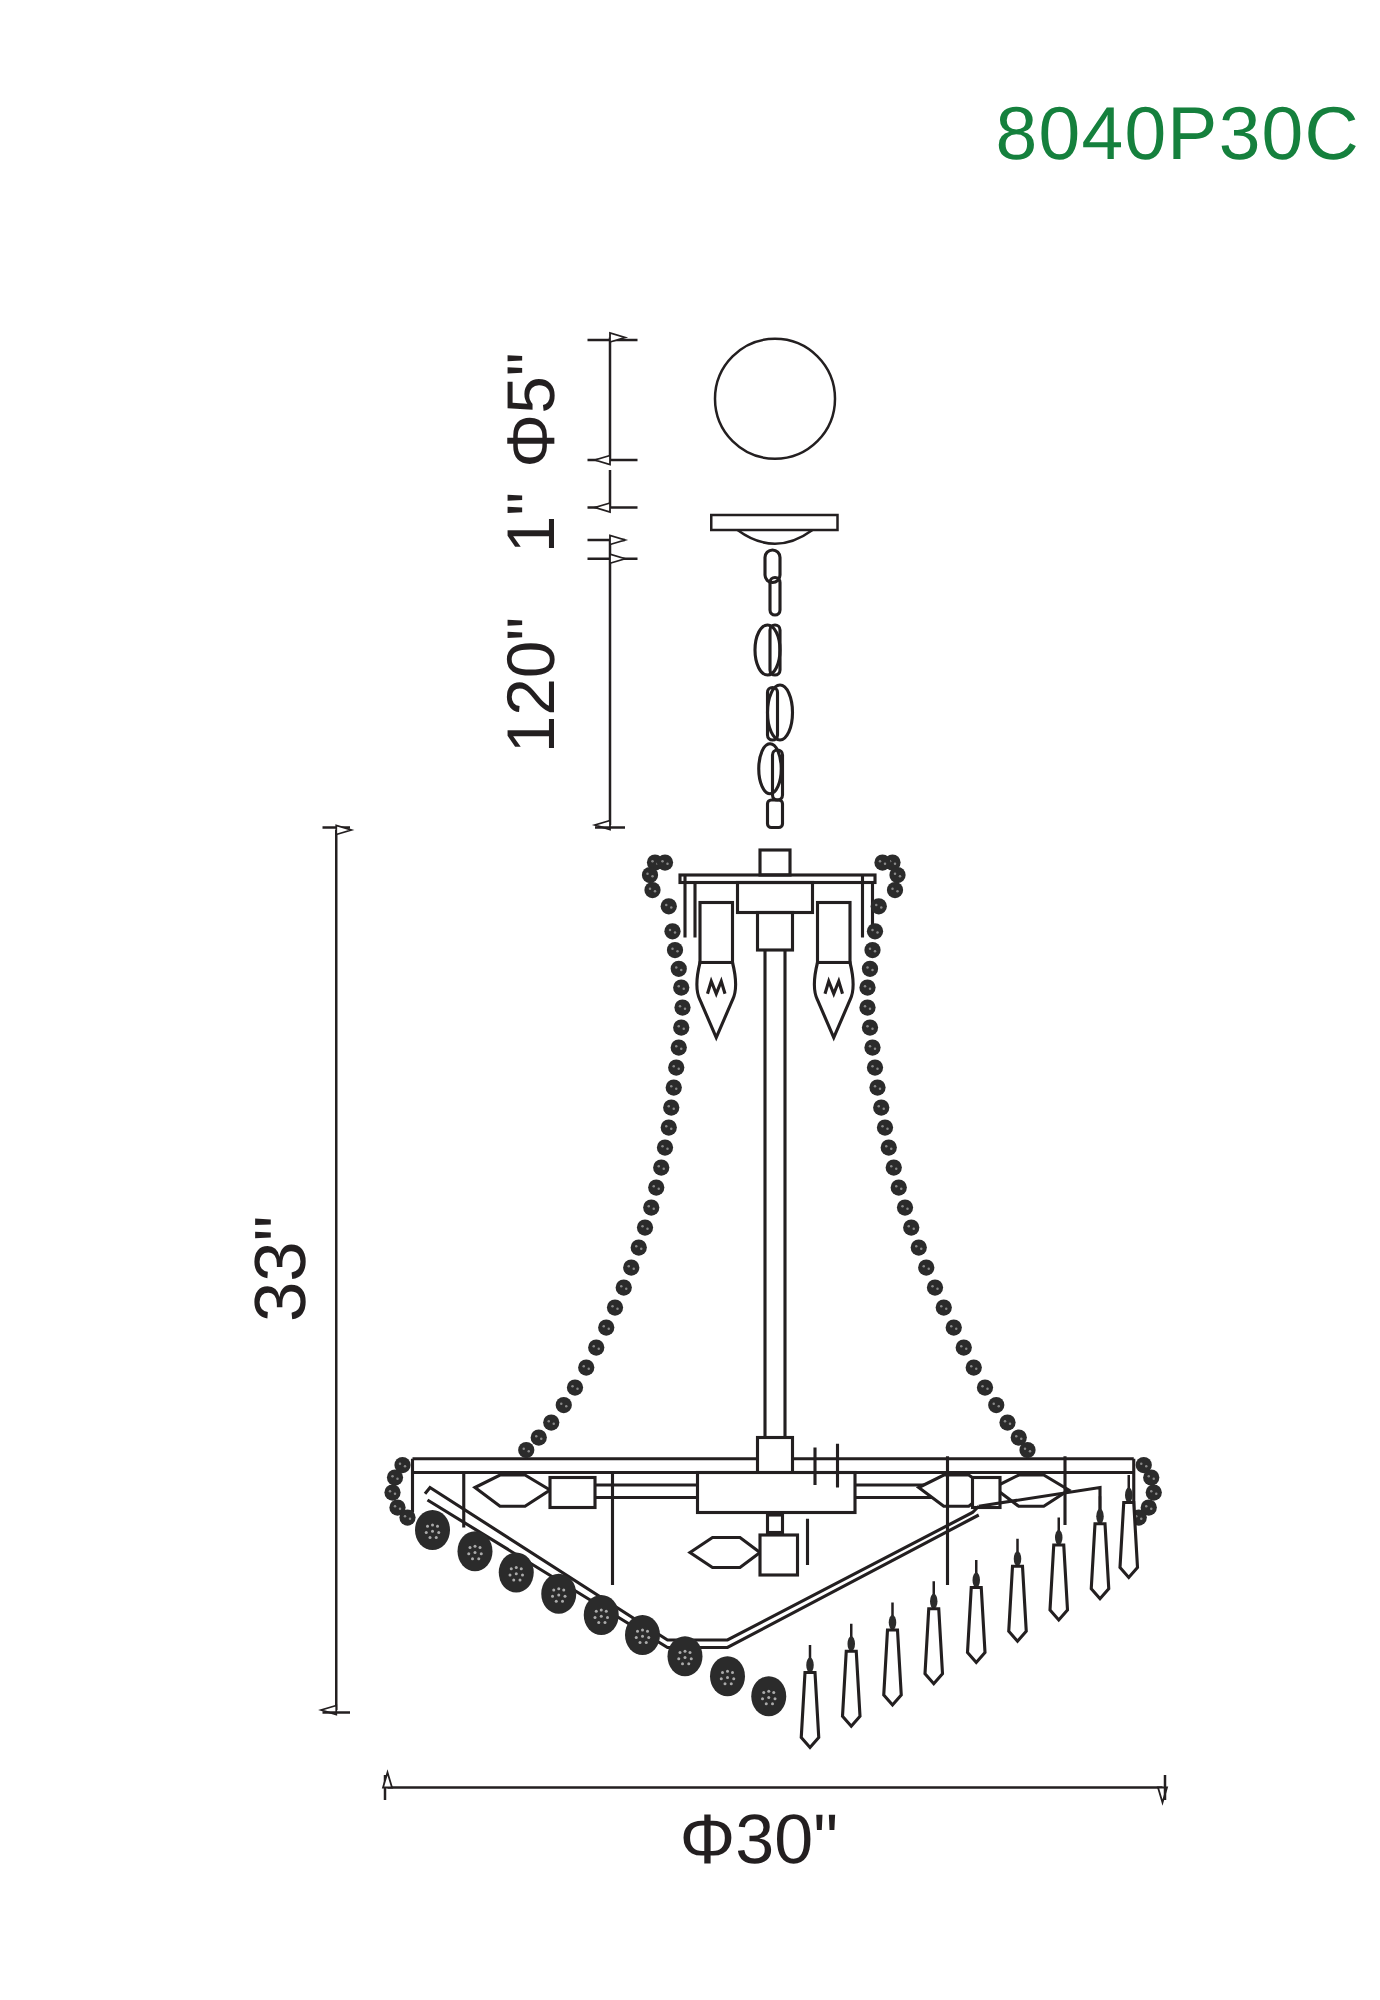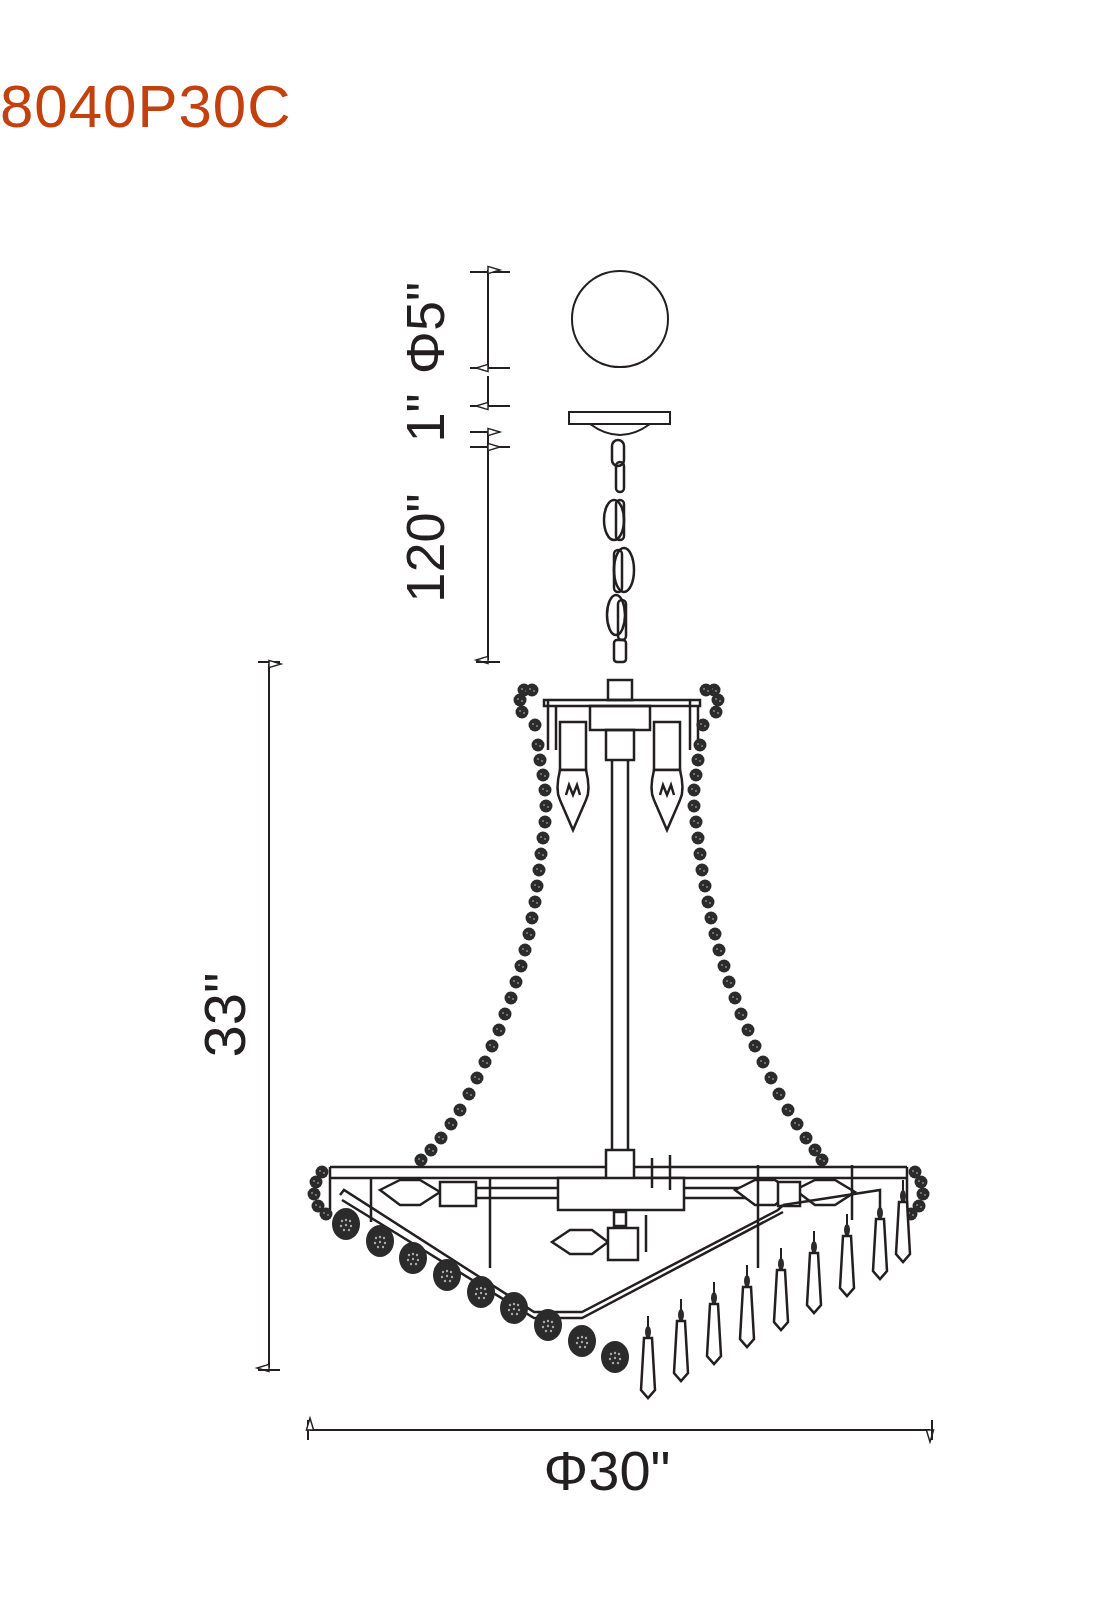--- a/index.html
+++ b/index.html
@@ -1,19 +1,19 @@
 <!DOCTYPE html>
 <html><head>
   <meta charset="utf-8">
   <style>
     html, body { margin: 0; padding: 0; background: #ffffff; }
     body { width: 1104px; height: 1600px; position: relative; overflow: hidden; }
     .title {
-      position: absolute; left: 0; width: 1088px; top: 72px; text-align: left;
-      font-family: "Liberation Sans", sans-serif; font-size: 60px; color: #c2410c; letter-spacing: 1px;
+      position: absolute; left: 0; width: 1088px; top: 72px; text-align: right;
+      font-family: "Liberation Sans", sans-serif; font-size: 60px; color: #15803d; letter-spacing: 1px;
     }
     .vlabel {
       position: absolute; font-family: "Liberation Sans", sans-serif; color: #231f20;
       transform-origin: center center; transform: rotate(-90deg); white-space: nowrap; text-align: center;
     }
     .hlabel {
       position: absolute; left: 0; width: 1104px; text-align: center;
       font-family: "Liberation Sans", sans-serif; color: #231f20; font-size: 56px;
     }
     svg.drawing { position: absolute; left: 0; top: 0; }

